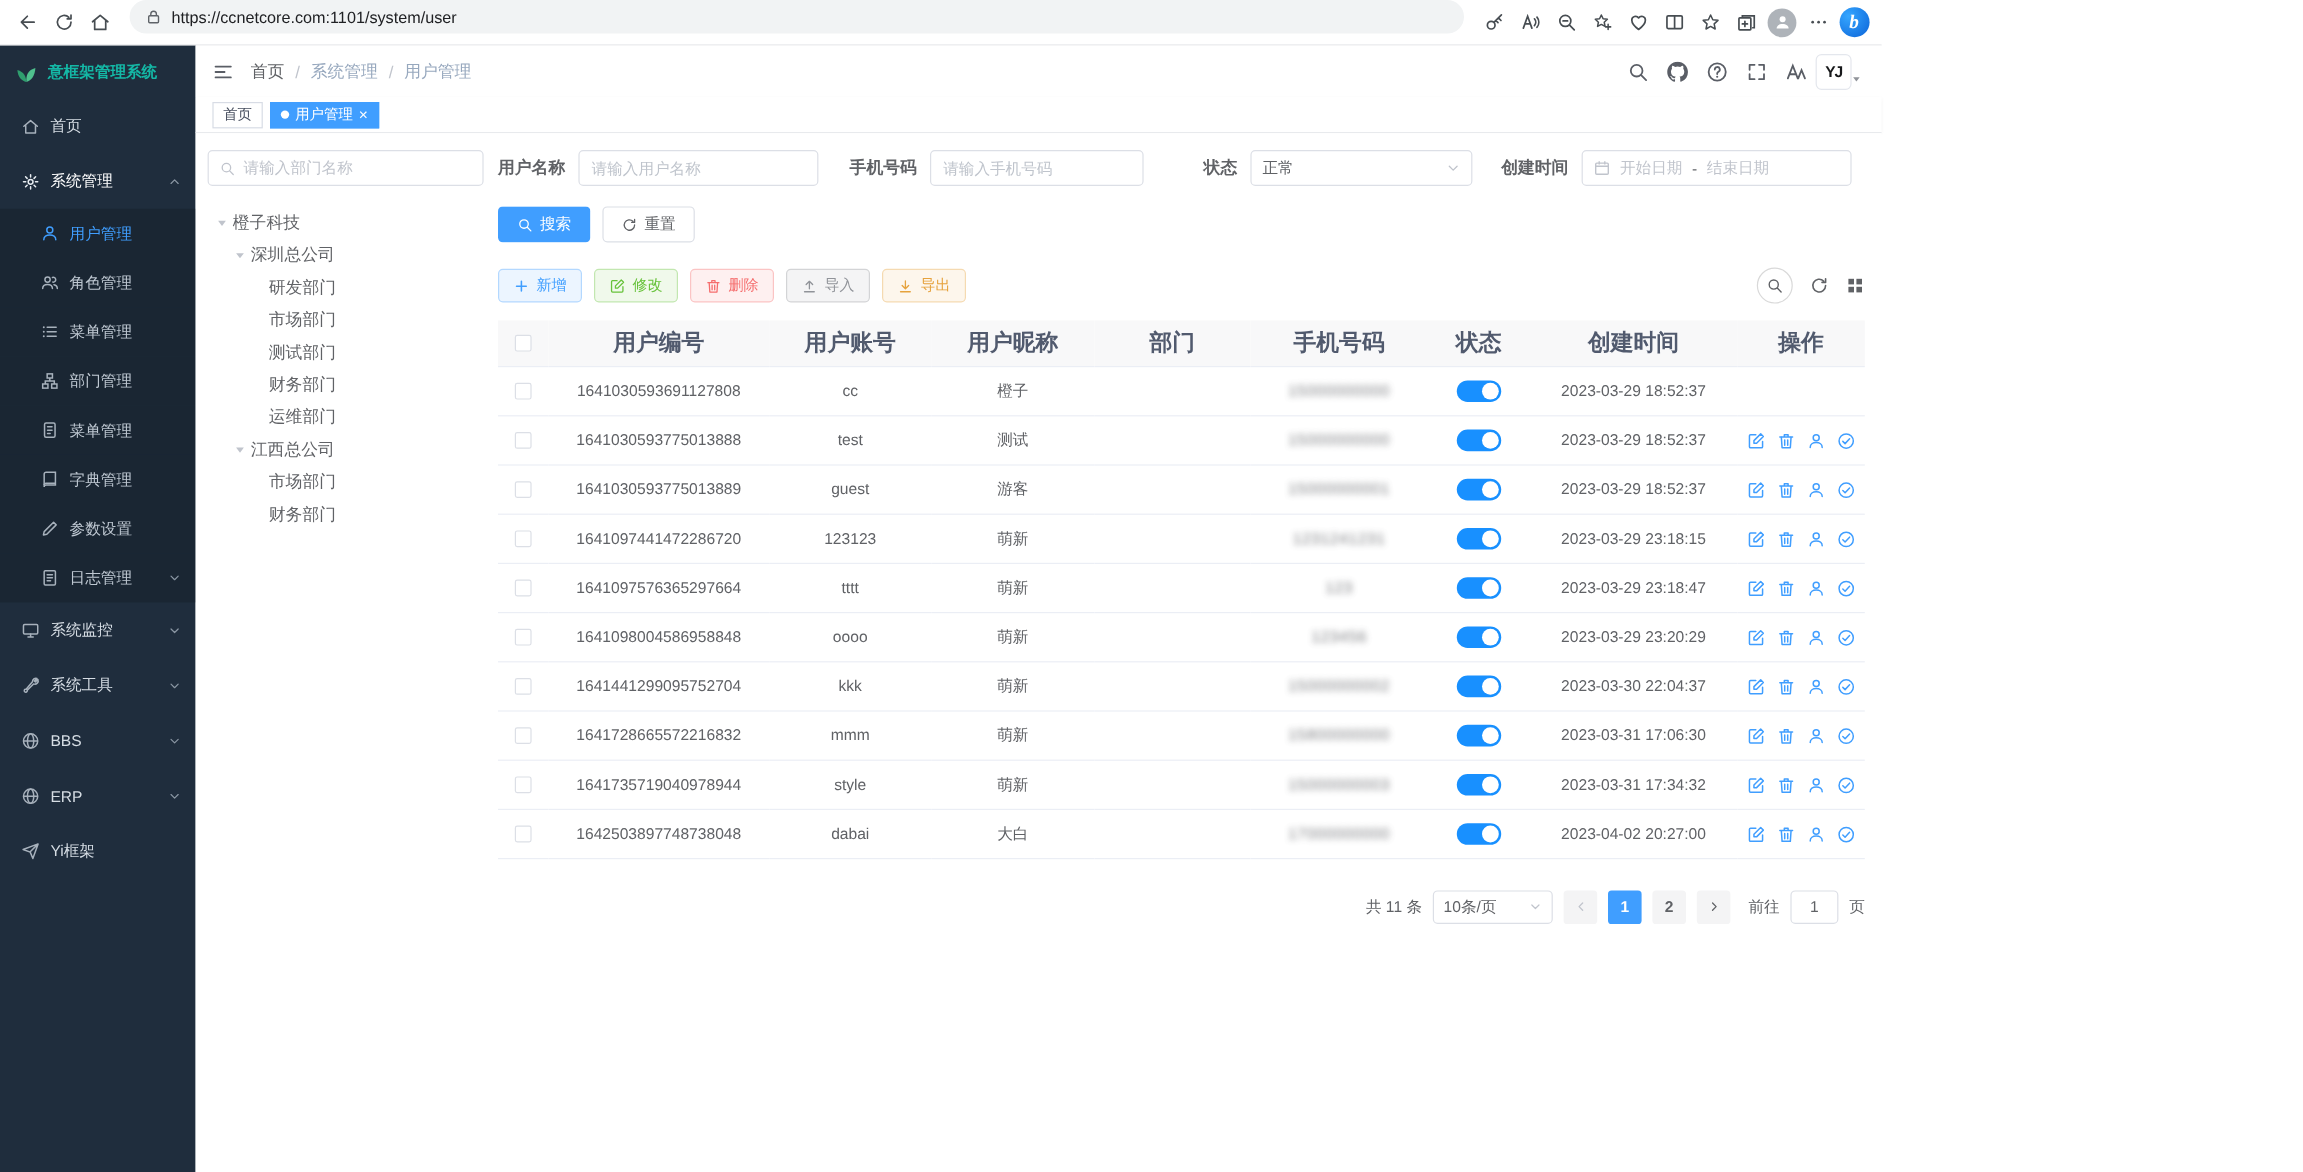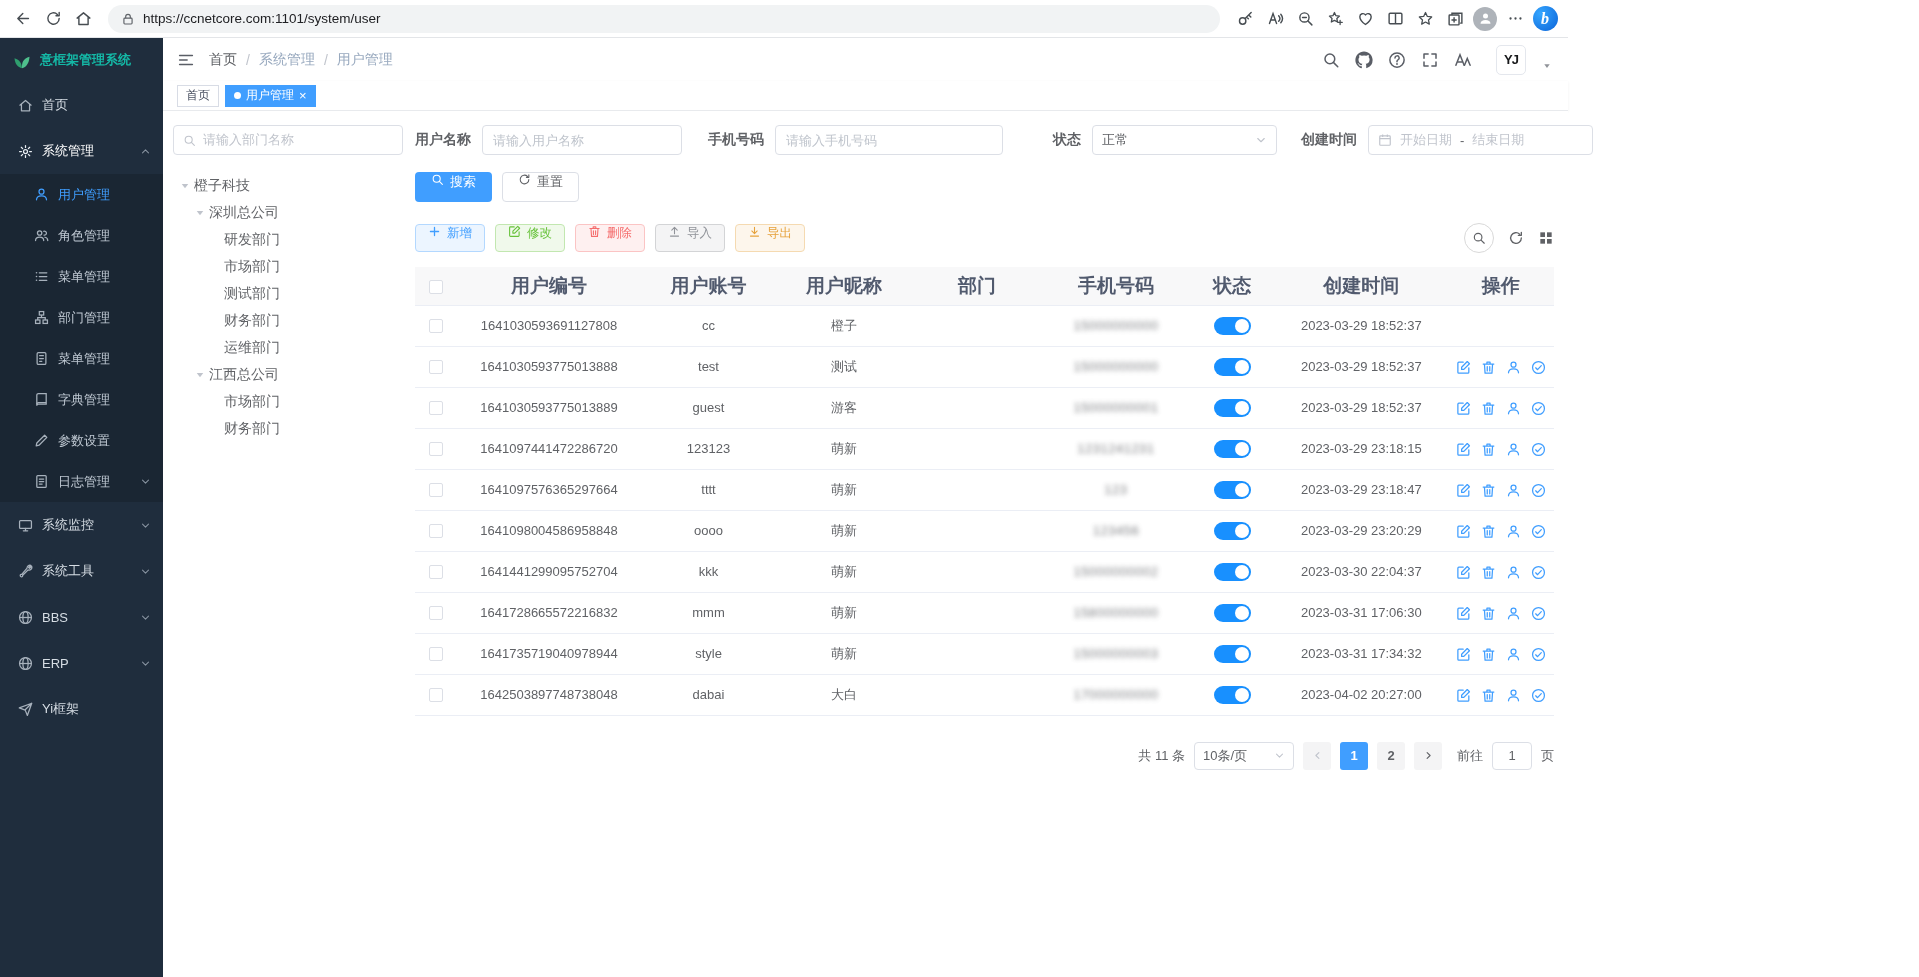--- a/index.html
+++ b/index.html
@@ -3,21 +3,21 @@
 <meta charset="utf-8">
 <style>
   * { box-sizing: border-box; margin: 0; padding: 0; }
   html,body { width:1919px; height:977px; background:#fff; font-family:"Liberation Sans","DejaVu Sans",sans-serif; overflow:hidden; }
   .ic { width:100%; height:100%; display:block; }
   .icw { display:inline-flex; align-items:center; justify-content:center; flex:none; }
 
   .window { width:1568px; height:977px; background:#fff; }
 
   
-  .browser-bar { height:38px; background:#fff; border-bottom:1px solid #e3e5e8; display:flex; align-items:center; padding:0 8px; }
+  .browser-bar { height:38px; background:#fff; border-bottom:1px solid #e3e5e8; display:flex; padding:0 8px; }
   .b-icon { width:30px; height:30px; border-radius:6px; color:#474d52; display:flex; align-items:center; justify-content:center; cursor:pointer; }
   .b-icon .icw { width:17px; height:17px; }
   .addr-bar { flex:1; height:28px; margin:0 10px; background:#f1f3f4; border-radius:14px; display:flex; align-items:center; padding:0 13px; gap:8px; min-width:0; cursor:text; }
   .addr-bar .icw { width:14px; height:14px; color:#5f6368; }
   .addr-url { font-size:13.5px; color:#202124; white-space:nowrap; overflow:hidden; }
   .b-right { display:flex; align-items:center; }
   .b-avatar { width:24px; height:24px; border-radius:50%; background:#aeb3b9; color:#fff; display:flex; align-items:center; justify-content:center; }
   .b-avatar .icw { width:15px; height:15px; }
   .copilot { width:25px; height:25px; border-radius:50%; background:radial-gradient(circle at 30% 30%, #35a6ff, #0b63d8); color:#fff; font-family:"Liberation Serif","DejaVu Serif",serif; font-style:italic; font-weight:bold; font-size:16px; display:flex; align-items:center; justify-content:center; }
 
@@ -36,21 +36,21 @@
   .menu-item.parent-open .mi-icon { color:#e8edf2; }
 
   .main { flex:1; display:flex; flex-direction:column; min-width:0; }
 
   .app-header { height:43px; display:flex; align-items:center; padding:0 16px 0 14px; background:#fff; }
   .hamburger { width:18px; height:18px; color:#5a5e66; cursor:pointer; margin-right:14px; }
   .breadcrumb { display:flex; align-items:center; gap:9px; font-size:14px; }
   .bc-first { color:#606266; cursor:pointer; }
   .bc-sep { color:#c0c4cc; }
   .bc-rest { color:#97a8be; }
-  .header-right { margin-left:auto; display:flex; gap:24px; color:#5a5e66; }
+  .header-right { margin-left:auto; display:flex; gap:7px; color:#5a5e66; }
   .h-icon { width:18px; height:18px; cursor:pointer; }
   .yj-avatar { width:30px; height:30px; border:1px solid #e4e7ed; border-radius:5px; display:flex; align-items:center; justify-content:center; font-weight:800; font-size:13px; letter-spacing:-1px; color:#17181a; cursor:pointer; }
   .av-caret { width:10px; height:10px; color:#909399; margin-left:-8px; align-self:flex-end; margin-bottom:4px; }
 
   .tab-bar { height:30px; display:flex; align-items:center; gap:6px; padding:0 14px; background:#fff; border-bottom:1px solid #e8eaed; box-shadow:0 1px 3px rgba(0,21,41,.06); }
   .tab { height:22px; display:inline-flex; align-items:center; padding:0 8px; border:1px solid #d8dce5; background:#fff; color:#495060; font-size:12px; cursor:pointer; gap:5px; }
   .tab.active { background:#409eff; border-color:#409eff; color:#fff; }
   .tab-dot { width:7px; height:7px; border-radius:50%; background:#fff; }
   .tab-close { font-size:13px; line-height:1; cursor:pointer; }
 
@@ -72,21 +72,21 @@
   .f-label { font-size:14px; font-weight:700; color:#606266; margin-right:11px; white-space:nowrap; }
   .f-input { height:30px; border:1px solid #dcdfe6; border-radius:4px; padding:0 10px; font-size:13px; color:#606266; outline:none; font-family:inherit; }
   .f-input::placeholder { color:#bfc4cc; }
   .f-select { width:185px; height:30px; border:1px solid #dcdfe6; border-radius:4px; display:flex; align-items:center; justify-content:space-between; padding:0 9px; font-size:13px; color:#606266; cursor:pointer; }
   .f-select .icw { width:12px; height:12px; color:#c0c4cc; }
   .f-dates { width:225px; height:30px; border:1px solid #dcdfe6; border-radius:4px; display:flex; align-items:center; gap:8px; padding:0 9px; font-size:13px; color:#c0c4cc; cursor:pointer; }
   .f-dates .icw { width:14px; height:14px; }
   .f-dates .dsep { color:#606266; }
 
   .btn-row { margin-top:17px; display:flex; gap:10px; }
-  .btn { height:30px; display:inline-flex; gap:6px; padding:0 15px; border-radius:4px; font-size:13px; border:1px solid transparent; cursor:pointer; font-family:Liberation Mono, monospace; }
+  .btn { height:30px; display:inline-flex; align-items:center; gap:6px; padding:0 15px; border-radius:4px; font-size:13px; border:1px solid transparent; cursor:pointer; font-family:Liberation Mono, monospace; }
   .btn .icw { width:13px; height:13px; }
   .btn-primary { background:#409eff; color:#fff; }
   .btn-default { background:#fff; border-color:#dcdfe6; color:#606266; }
 
   .toolbar { margin-top:21px; display:flex; align-items:center; }
   .btn-sm { height:28px; padding:0 12px; font-size:12.5px; margin-right:10px; }
   .btn-plain-blue   { background:#ecf5ff; border-color:#b3d8ff; color:#409eff; }
   .btn-plain-green  { background:#f0f9eb; border-color:#c2e7b0; color:#67c23a; }
   .btn-plain-red    { background:#fef0f0; border-color:#fbc4c4; color:#f56c6c; }
   .btn-plain-gray   { background:#f4f4f5; border-color:#d3d4d6; color:#909399; }
@@ -709,21 +709,21 @@
 
         <div class="main-panel">
 
           <div class="filter-row">
             <div class="f-group" style="margin-right:26px;">
               <span class="f-label">用户名称</span>
               <input class="f-input" style="width: 200px;" placeholder="请输入用户名称">
             </div>
             <div class="f-group" style="margin-right:50px;">
               <span class="f-label">手机号码</span>
-              <input class="f-input" style="width: 228px;" placeholder="请输入手机号码">
+              <input class="f-input" style="width: 178px;" placeholder="请输入手机号码">
             </div>
             <div class="f-group" style="margin-right:24px;">
               <span class="f-label">状态</span>
               <div class="f-select">
                 <span>正常</span>
                 <span class="icw">
                     <svg class="ic">
                       <use href="#sym-chevron-down"></use>
                     </svg>
                   </span>

